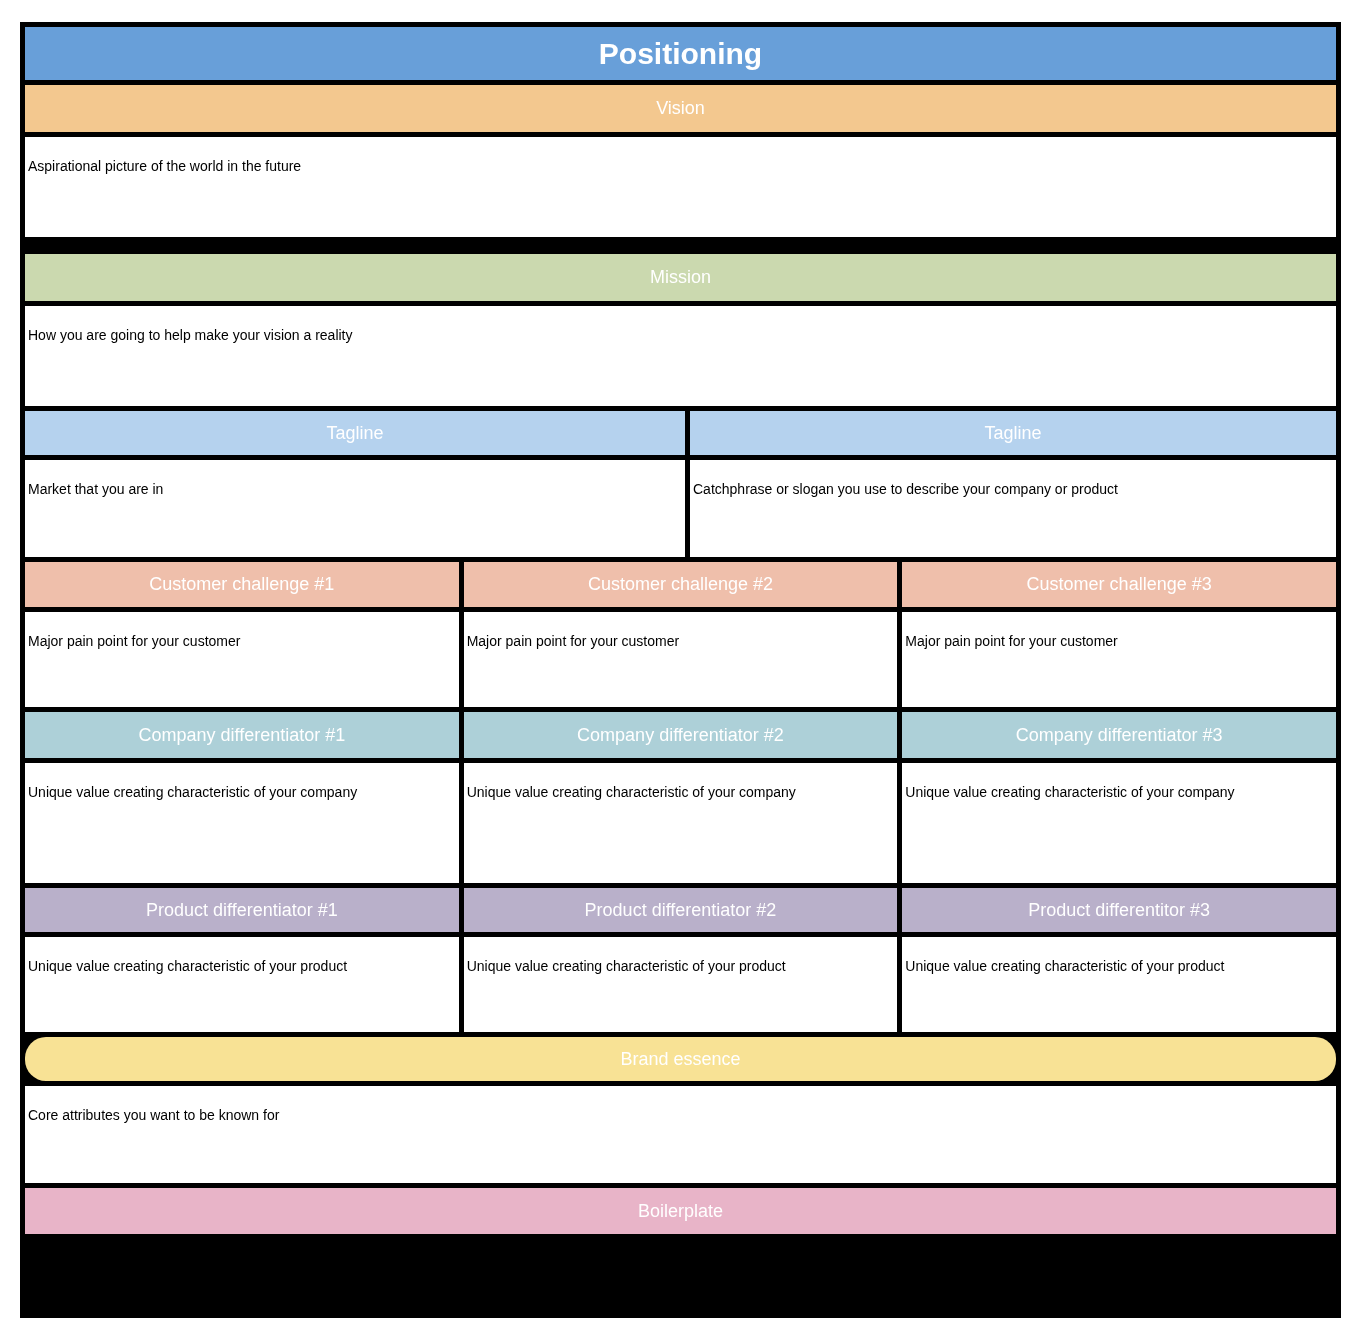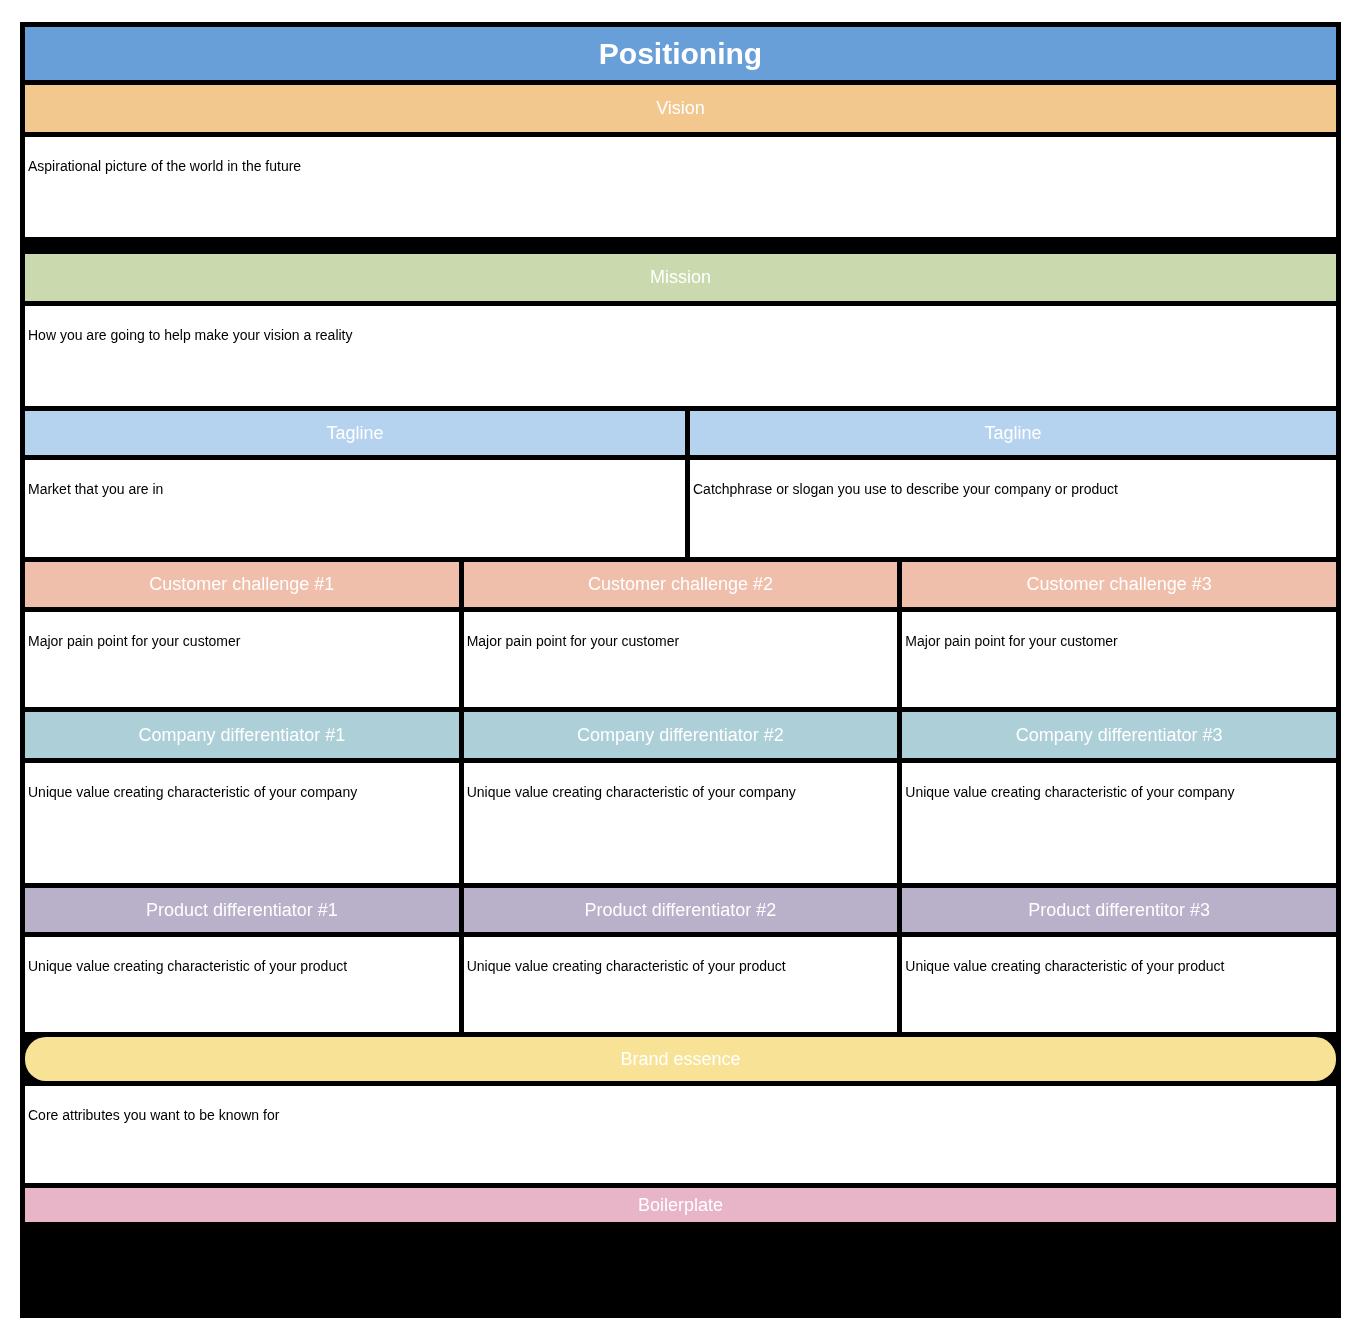--- a/index.html
+++ b/index.html
@@ -84,21 +84,21 @@
   .rh-cat-hdr   { height: 44px; }
   .rh-cat-body  { height: 97px; }
   .rh-cc-hdr    { height: 45px; }
   .rh-cc-body   { height: 95px; }
   .rh-cd-hdr    { height: 46px; }
   .rh-cd-body   { height: 120px; }
   .rh-pd-hdr    { height: 44px; }
   .rh-pd-body   { height: 95px; }
   .rh-be-hdr    { height: 44px; }
   .rh-be-body   { height: 97px; }
-  .rh-bp-hdr    { height: 34px; }
+  .rh-bp-hdr    { height: 46px; }
   .rh-bp-body   { height: 108px; }
 </style>
 </head>
 <body>
 
 <div class="page">
   <div class="canvas">
 
     <div class="row title-bar">Positioning</div>
 

